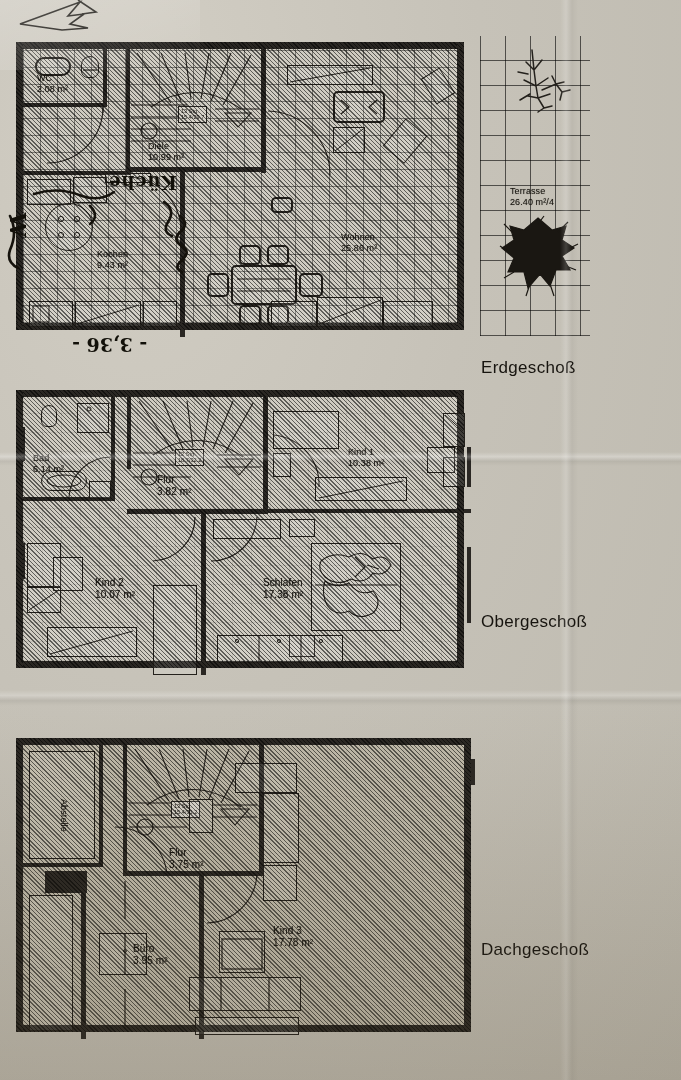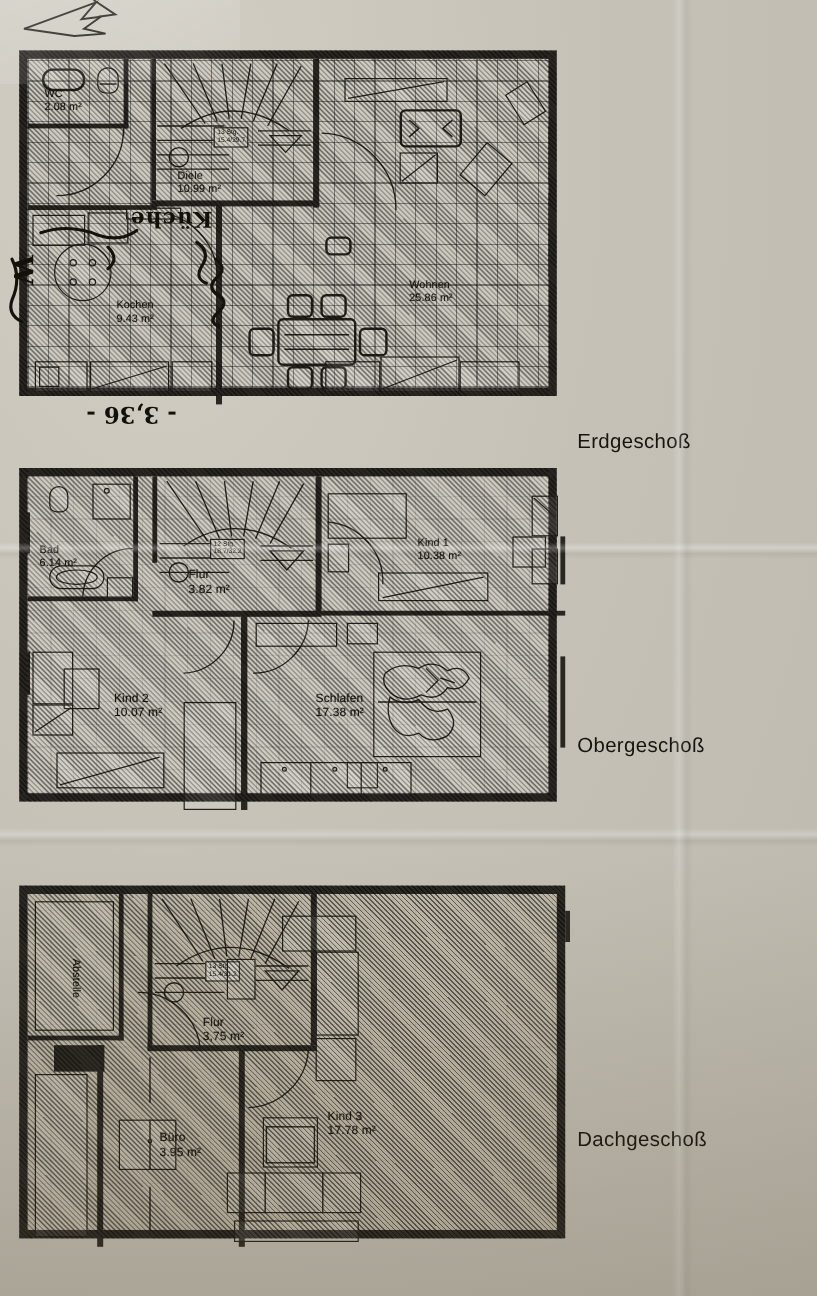--- a/index.html
+++ b/index.html
@@ -251,20 +251,46 @@
     <div class="rlabel" style="left:74px;top:200px;">
       <span>Kochen</span><br>
       <span>9.43 m²</span>
     </div>
     <div class="rlabel" style="left:318px;top:183px;">
       <span>Wohnen</span><br>
       <span>25.86 m²</span>
     </div>
   </div>
 
+  <div style="position:absolute;left:480px;top:36px;width:110px;height:300px;">
+    <div style="position:absolute;inset:0;
+           background-image:
+             repeating-linear-gradient(0deg, rgba(0,0,0,0.60) 0 1.3px, rgba(0,0,0,0) 1.3px 25px),
+             repeating-linear-gradient(90deg, rgba(0,0,0,0.60) 0 1.3px, rgba(0,0,0,0) 1.3px 25px);"></div>
+    <svg class="diag" style="left:28px;top:10px;width:66px;height:74px">
+      <g class="stroke" stroke-width="1.5" stroke-linecap="round">
+        <path d="M24 4 L26 24 M26 24 L18 16 M26 24 L34 14 M26 24 L28 40 M28 40 L16 34 M28 40 L40 32
+                 M28 40 L30 52 M30 52 L20 50 M30 52 L42 48 M30 52 L36 62 M36 62 L30 66 M36 62 L44 60
+                 M34 44 L48 38 M48 38 L44 30 M48 38 L56 36 M48 38 L54 46 M54 46 L62 44 M54 46 L52 54
+                 M20 28 L10 26 M22 48 L12 54"></path>
+      </g>
+    </svg>
+    <svg class="diag" style="left:20px;top:178px;width:78px;height:84px">
+      <g stroke="#1a1712" fill="#1a1712" stroke-width="1.2">
+        <path d="M38 4 L52 16 L66 12 L62 26 L74 34 L62 42 L70 56 L56 56 L50 72 L40 60 L28 74 L24 58
+                 L8 58 L14 44 L2 34 L14 26 L10 12 L24 16 Z"></path>
+        <path d="M38 10 L44 2 M58 18 L68 8 M70 34 L78 30 M66 52 L76 56 M50 70 L54 82 M30 70 L26 82
+                 M14 58 L4 64 M6 36 L0 32 M12 18 L4 10"></path>
+      </g>
+    </svg>
+    <div class="rlabel" style="left:30px;top:150px;">
+      <span>Terrasse</span><br>
+      <span>26.40 m²/4</span>
+    </div>
+  </div>
 
   <div class="floorlabel" style="left:481px;top:358px;">Erdgeschoß</div>
 
   <div class="hand" style="left:72px;top:334px;font-size:19px;transform:rotate(180deg);">- 3,36 -</div>
 
   <div class="hand" style="left:108px;top:172px;font-size:18px;transform:rotate(180deg);letter-spacing:1px;">Küche</div>
   <div class="hand" style="left:6px;top:212px;font-size:22px;transform:rotate(90deg);">W</div>
   <svg class="diag" style="left:4px;top:180px;width:200px;height:90px">
     <g stroke="#15120c" fill="none" stroke-width="2.6" stroke-linecap="round">
       <path d="M30 14 Q54 6 78 16 Q96 22 110 12"></path>

